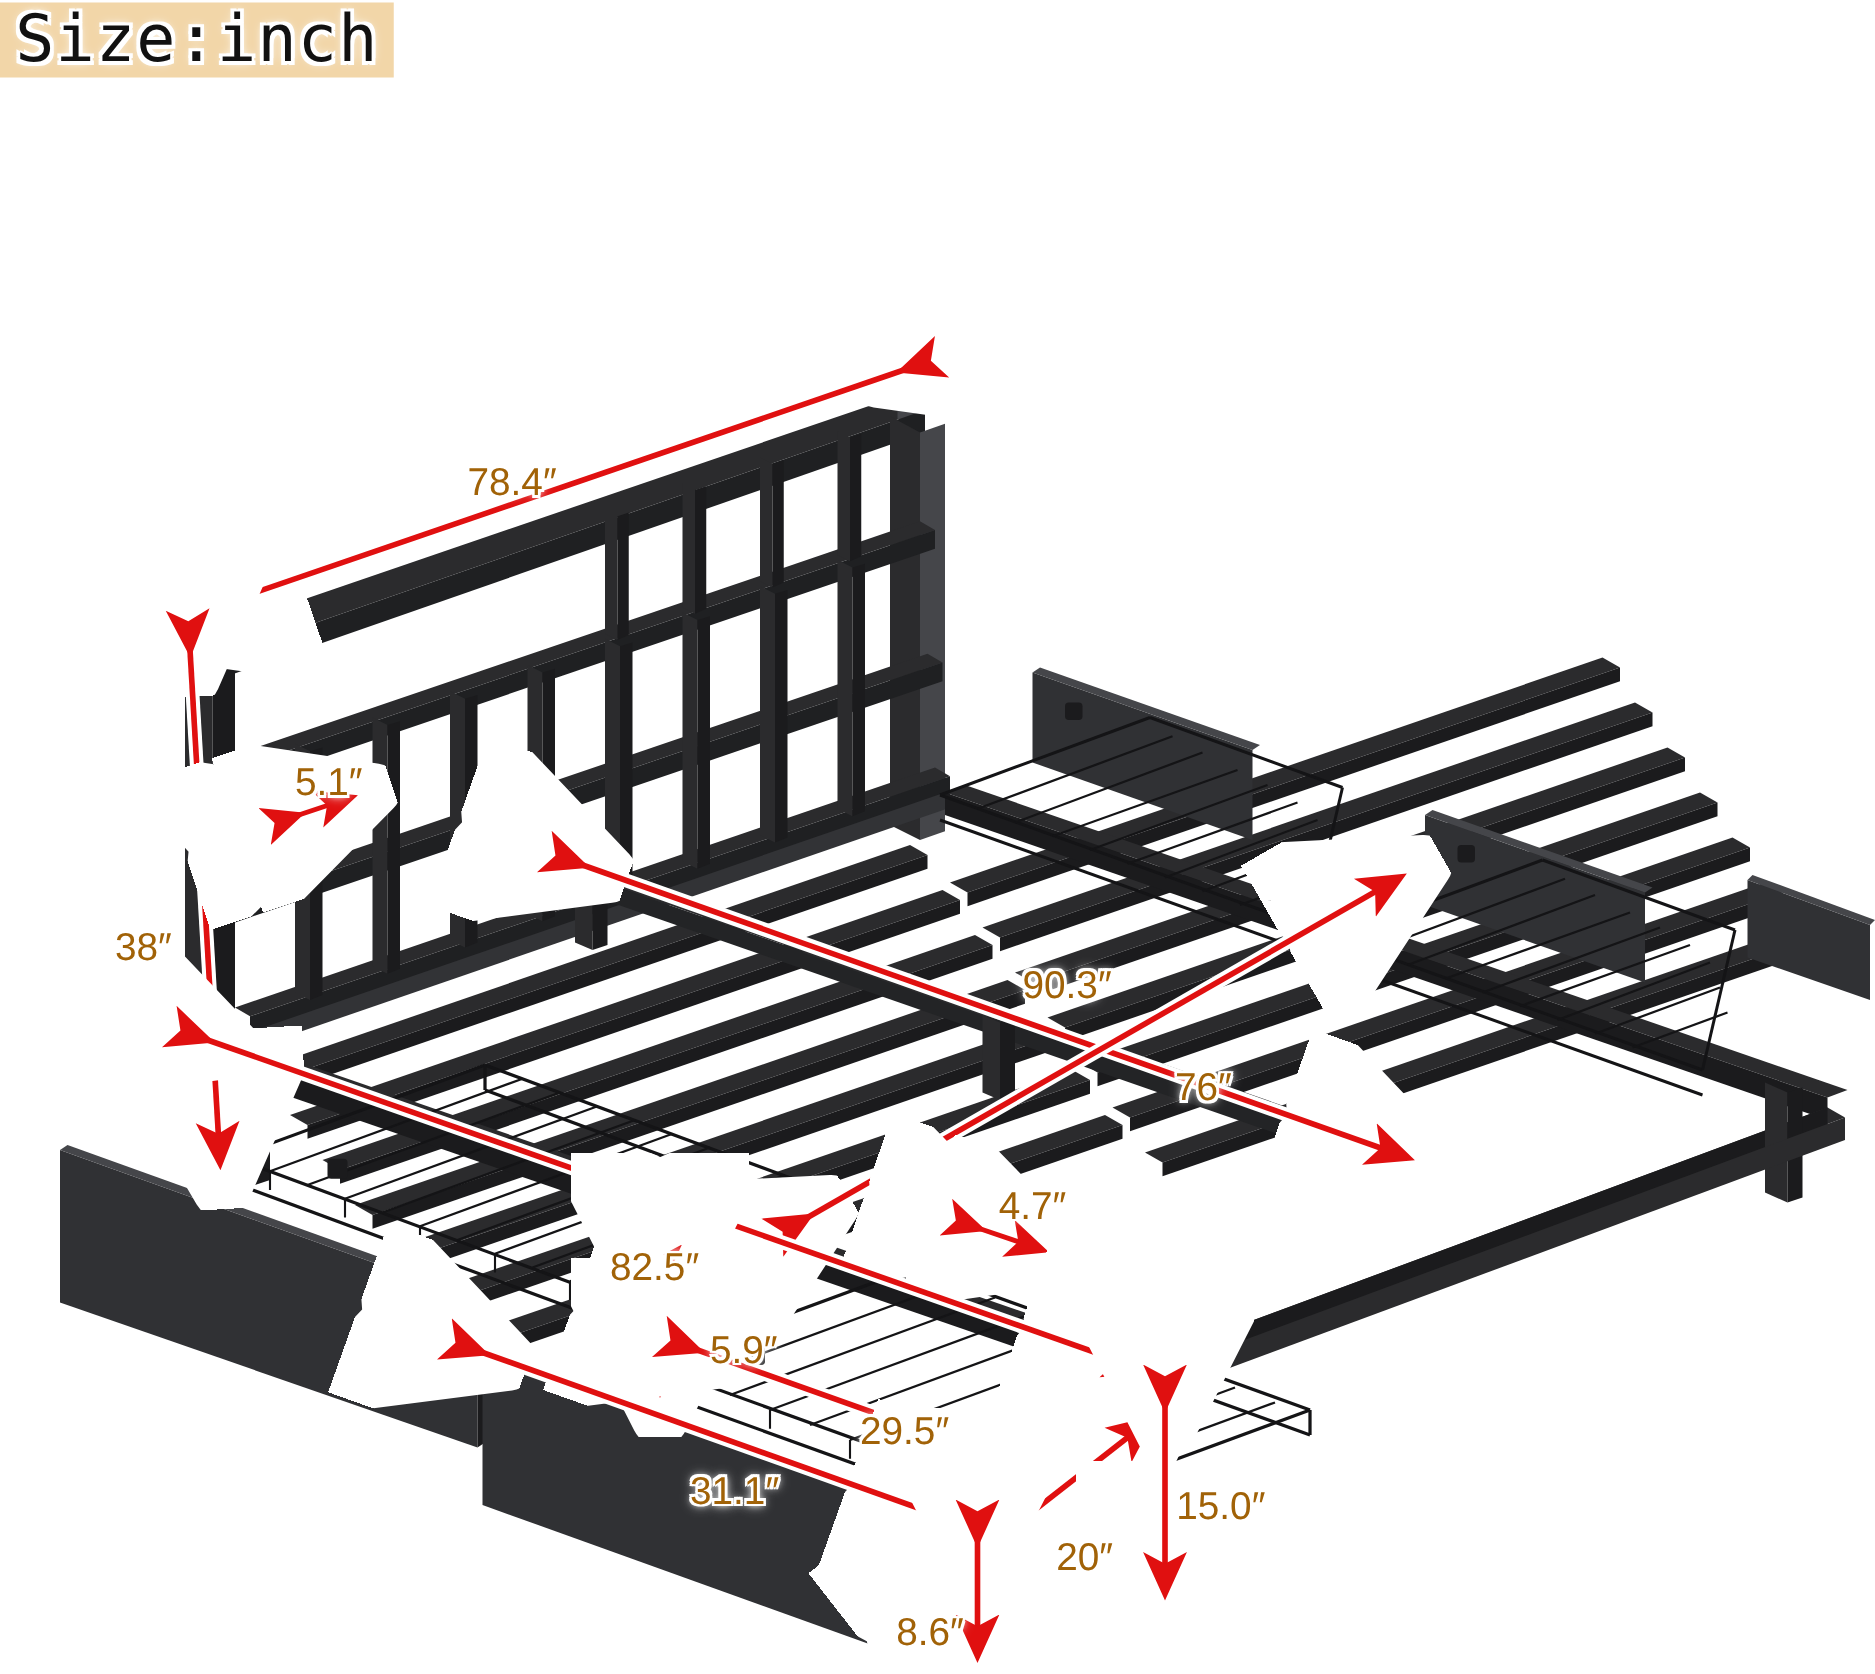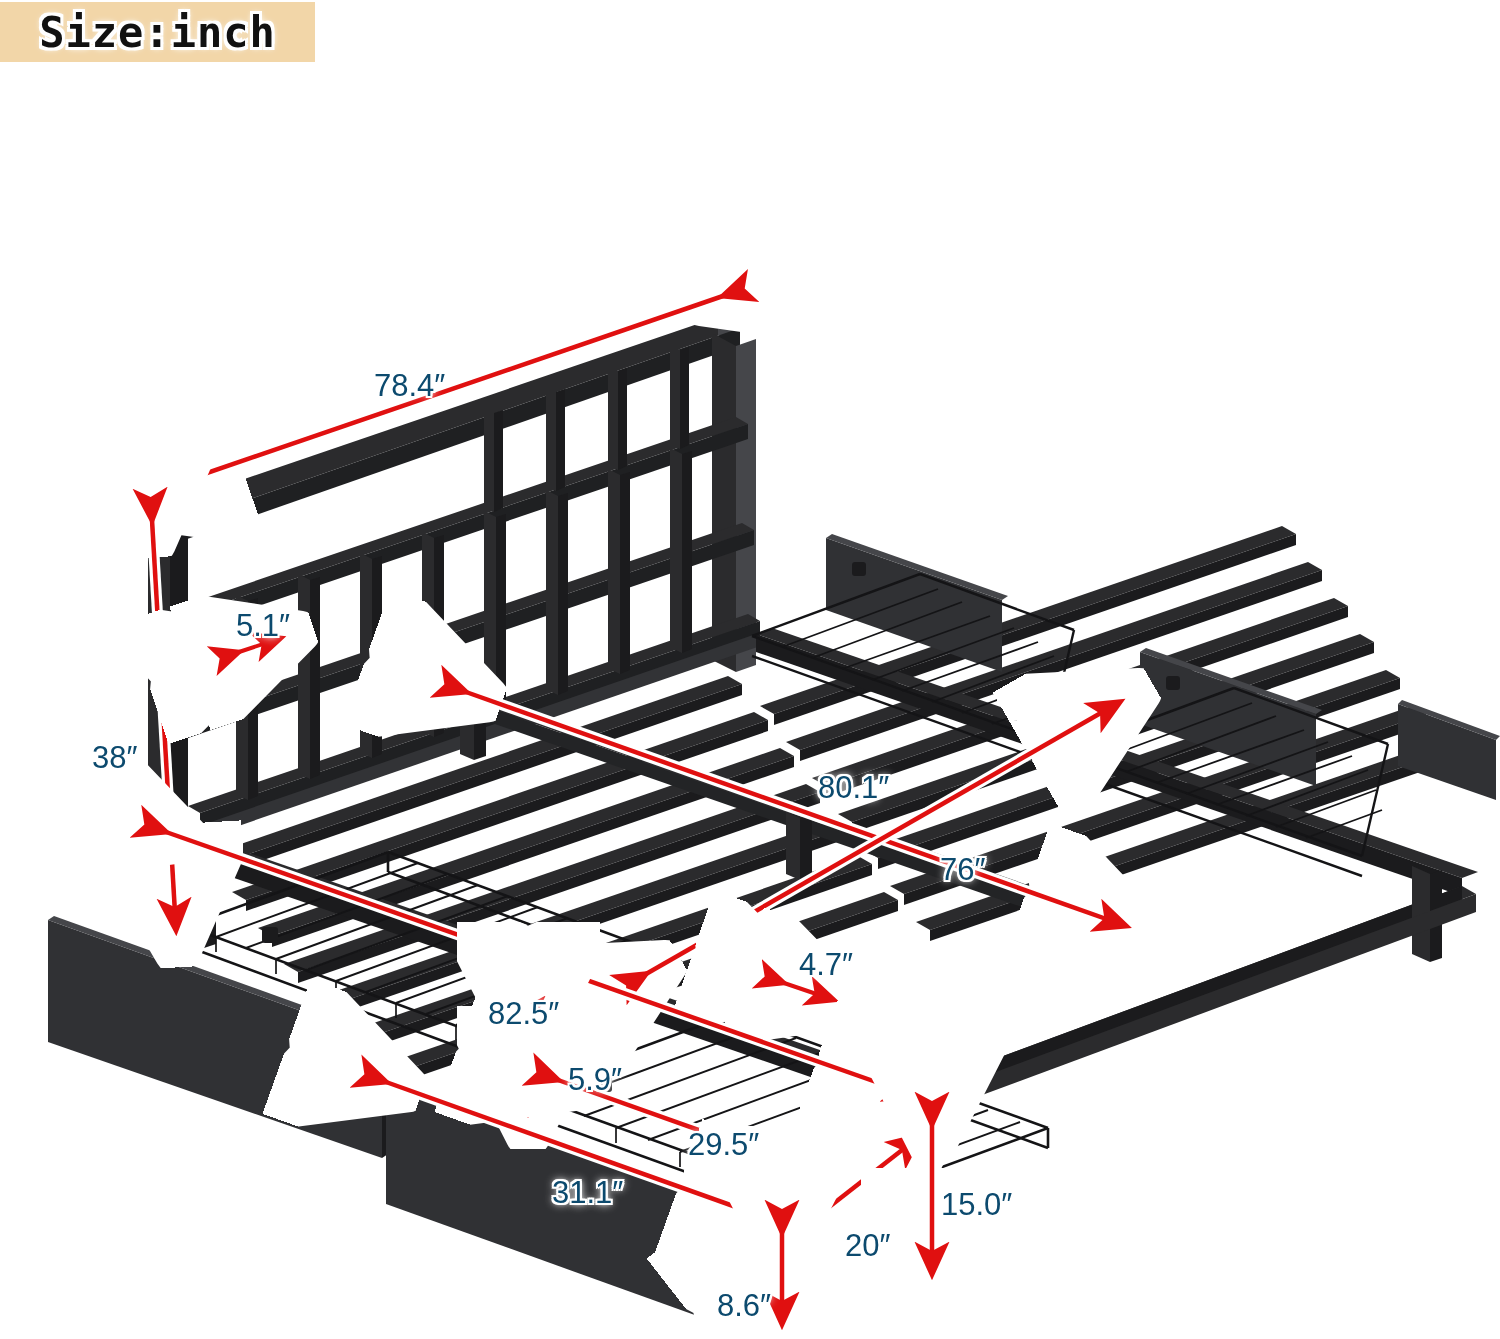--- a/index.html
+++ b/index.html
@@ -30,36 +30,36 @@
     top: 2px;
     width: 315px;
     height: 60px;
     background: #f2d6a8;
     display: flex;
     align-items: center;
     justify-content: center;
   }
   #size-badge .badge-text {
     font-family: "DejaVu Sans Mono", monospace;
-    font-size: 42px;
-    font-weight: 700;
+    font-size: 52px;
+    font-weight: 400;
     color: #111111;
     letter-spacing: 1px;
     text-shadow:
        2px 0 0 #fff, -2px 0 0 #fff, 0 2px 0 #fff, 0 -2px 0 #fff,
        3px 3px 0 #fff, -3px 3px 0 #fff, 3px -3px 0 #fff, -3px -3px 0 #fff,
        0 0 6px #fff, 0 0 9px #fff;
     white-space: pre;
   }
   .dim-label {
     position: absolute;
     font-family: "Liberation Sans", sans-serif;
     font-size: 31px;
     font-weight: 400;
-    color: #0c4a6e;
+    color: #a16207;
     white-space: nowrap;
     text-shadow:
        2px 0 0 #fff, -2px 0 0 #fff, 0 2px 0 #fff, 0 -2px 0 #fff,
        2px 2px 0 #fff, -2px 2px 0 #fff, 2px -2px 0 #fff, -2px -2px 0 #fff,
        0 0 5px #fff, 0 0 8px #fff, 0 0 11px #fff;
     pointer-events: none;
   }
 </style>
 </head>
 <body>
@@ -451,21 +451,21 @@
     </g>
   </svg>
 
   <div id="size-badge" style="background: rgb(242, 214, 168);">
     <span class="badge-text" style="color: rgb(17, 17, 17);">Size:inch</span>
   </div>
 
   <div class="dim-label" style="left: 374px; top: 368px;">78.4″</div>
   <div class="dim-label" style="left: 236px; top: 608px;">5.1″</div>
   <div class="dim-label" style="left: 92px; top: 740px;">38″</div>
-  <div class="dim-label" style="left: 818px; top: 770px;">80.1″</div>
+  <div class="dim-label" style="left: 818px; top: 770px;">90.3″</div>
   <div class="dim-label" style="left: 940px; top: 812px; margin-top: 40px;">76″</div>
   <div class="dim-label" style="left: 799px; top: 947px;">4.7″</div>
   <div class="dim-label" style="left: 488px; top: 996px;">82.5″</div>
   <div class="dim-label" style="left: 551px; top: 1062px; margin-left: 17px;">5.9″</div>
   <div class="dim-label" style="left: 688px; top: 1127px;">29.5″</div>
   <div class="dim-label" style="left: 552px; top: 1175px;">31.1″</div>
   <div class="dim-label" style="left: 845px; top: 1228px;">20″</div>
   <div class="dim-label" style="left: 941px; top: 1187px;">15.0″</div>
   <div class="dim-label" style="left: 717px; top: 1288px;">8.6″</div>
 

